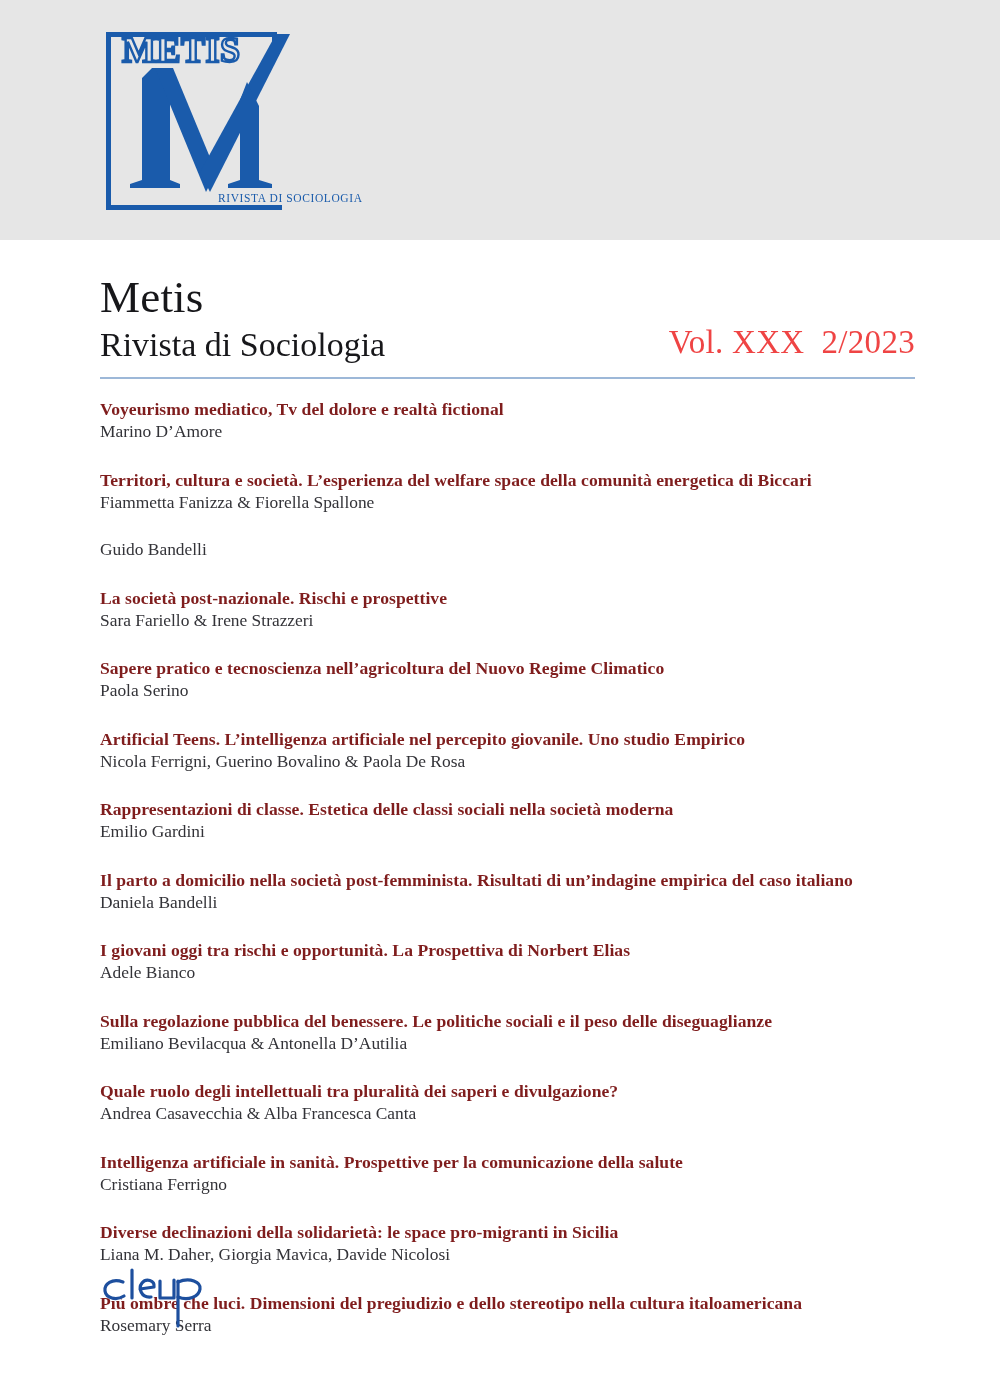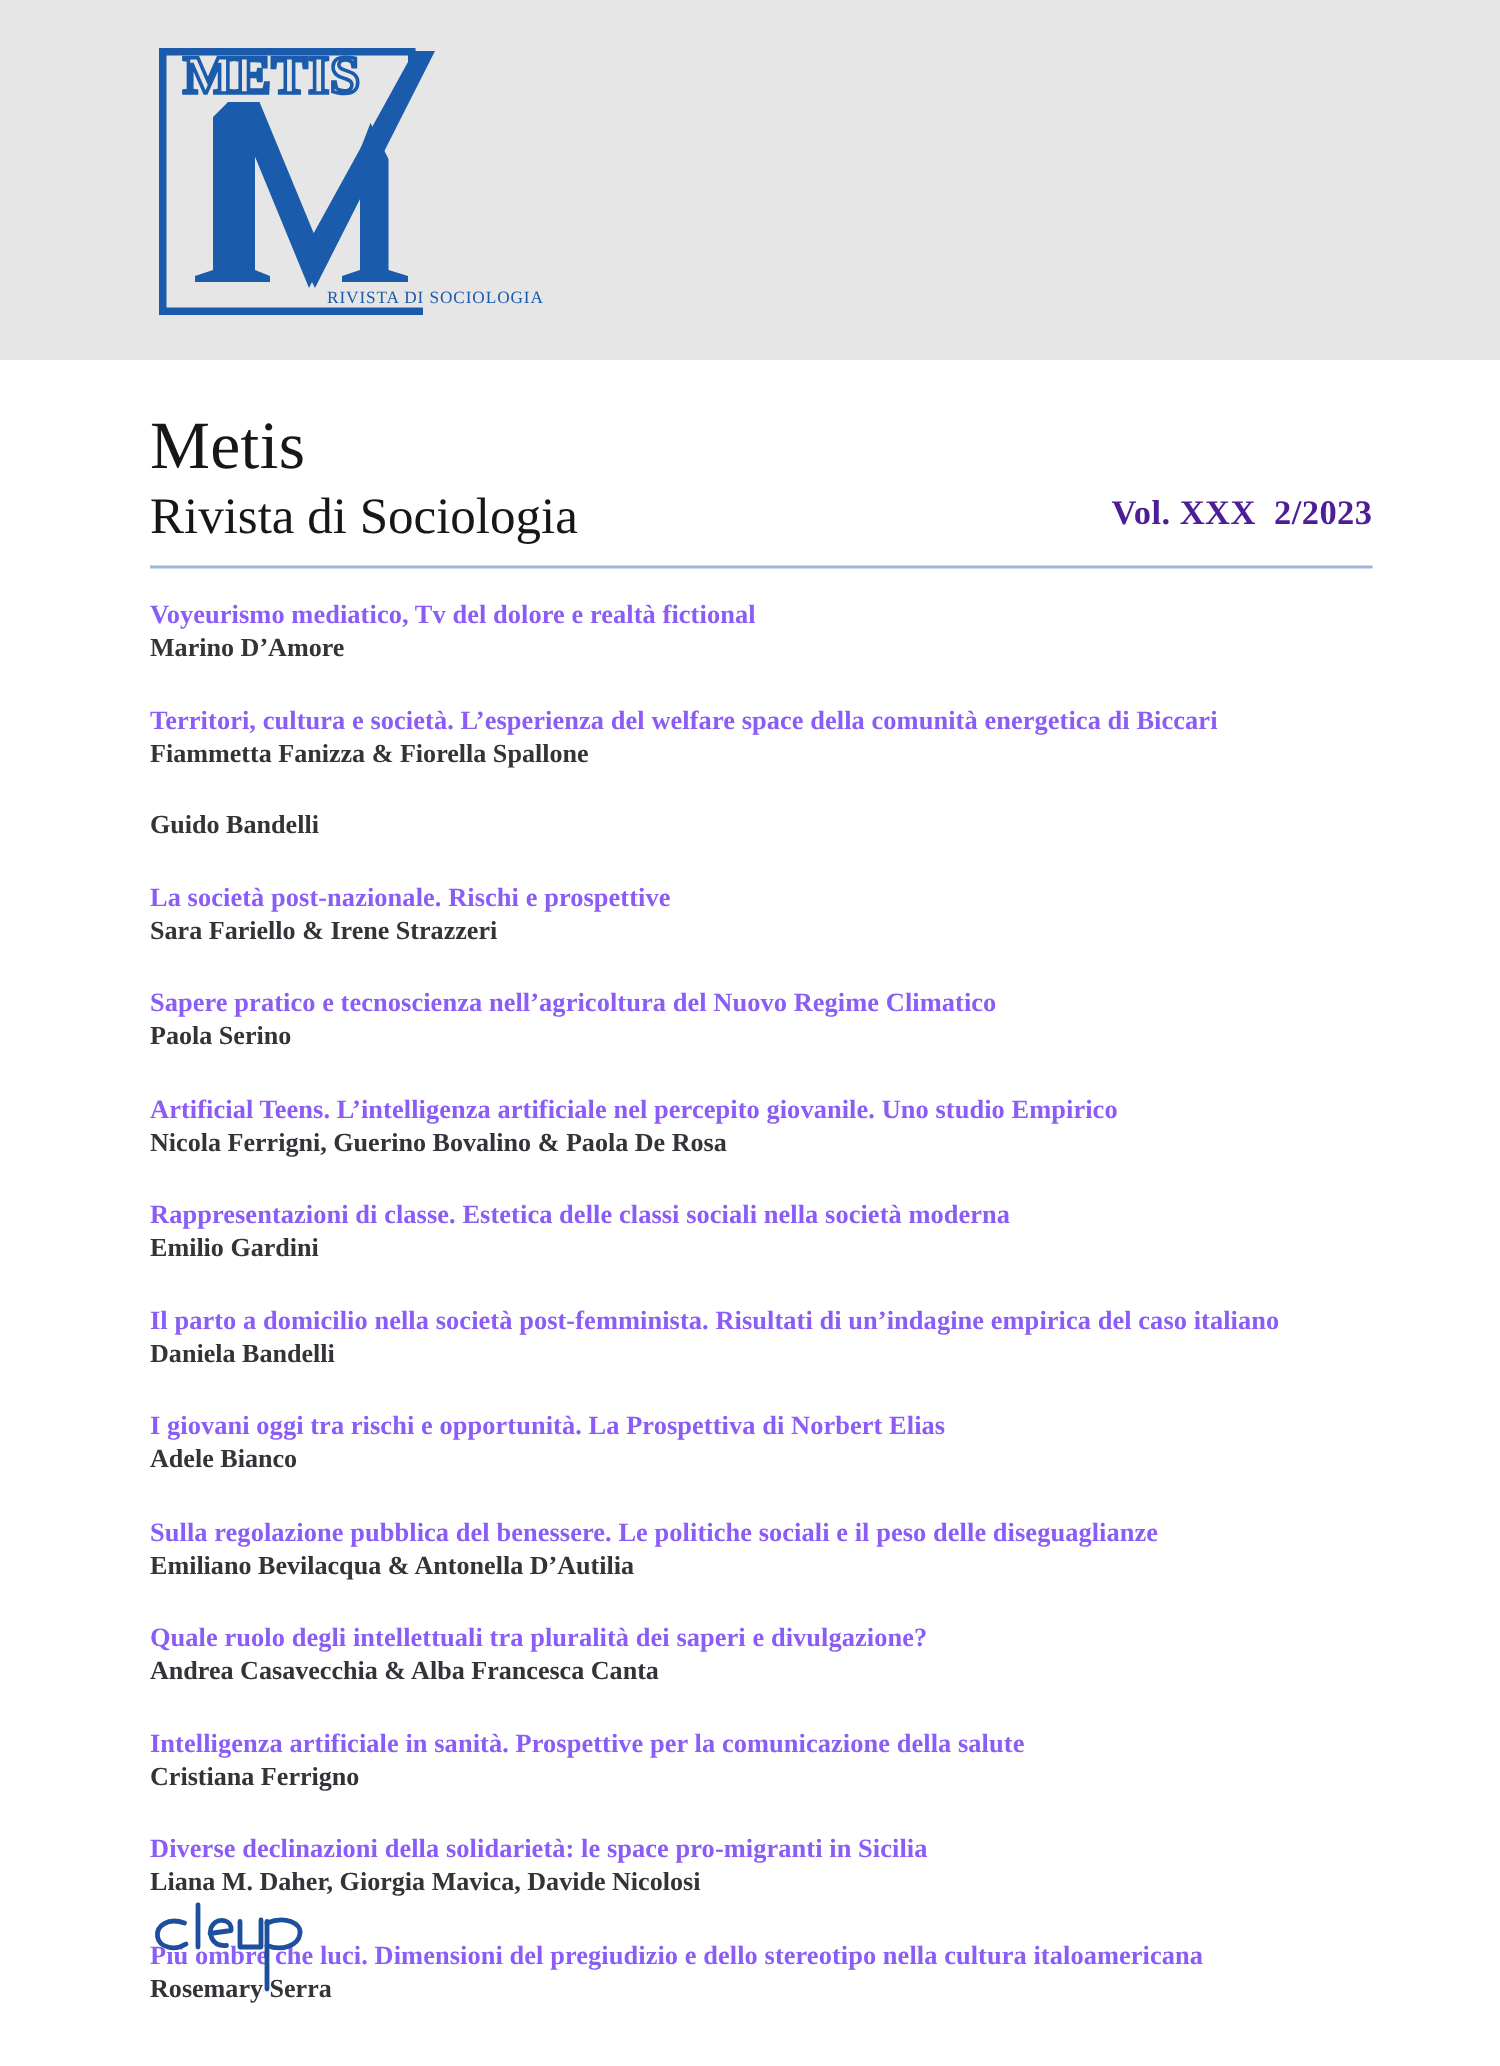--- a/index.html
+++ b/index.html
@@ -62,24 +62,24 @@
     font-size: 34px;
     line-height: 42px;
     color: #17171a;
     font-weight: 400;
     margin-top: 2px;
   }
   .issue-label {
     position: absolute;
     right: 0;
     bottom: 8px;
-    font-size: 23px;
+    font-size: 33px;
     line-height: 36px;
-    font-weight: bold;
-    color: #4c1d95;
+    font-weight: normal;
+    color: #ef4444;
     letter-spacing: 0.3px;
     white-space: pre;
   }
 
   .masthead-rule {
     position: absolute;
     left: 100px;
     top: 377px;
     width: 815px;
     height: 2px;
@@ -93,27 +93,27 @@
     top: 398px;
     width: 830px;
   }
   .article-entry {
     margin-bottom: 26.5px;
   }
   .article-title {
     font-size: 17.6px;
     line-height: 22px;
     font-weight: bold;
-    color: #8b5cf6;
+    color: #7f1d1d;
     letter-spacing: 0.05px;
   }
   .article-authors {
     font-size: 17.4px;
     line-height: 21px;
-    font-weight: 700;
+    font-weight: 400;
     color: #333338;
     margin-top: 1px;
   }
 
   
   .publisher-logo {
     position: absolute;
     left: 98px;
     top: 1268px;
     width: 130px;

